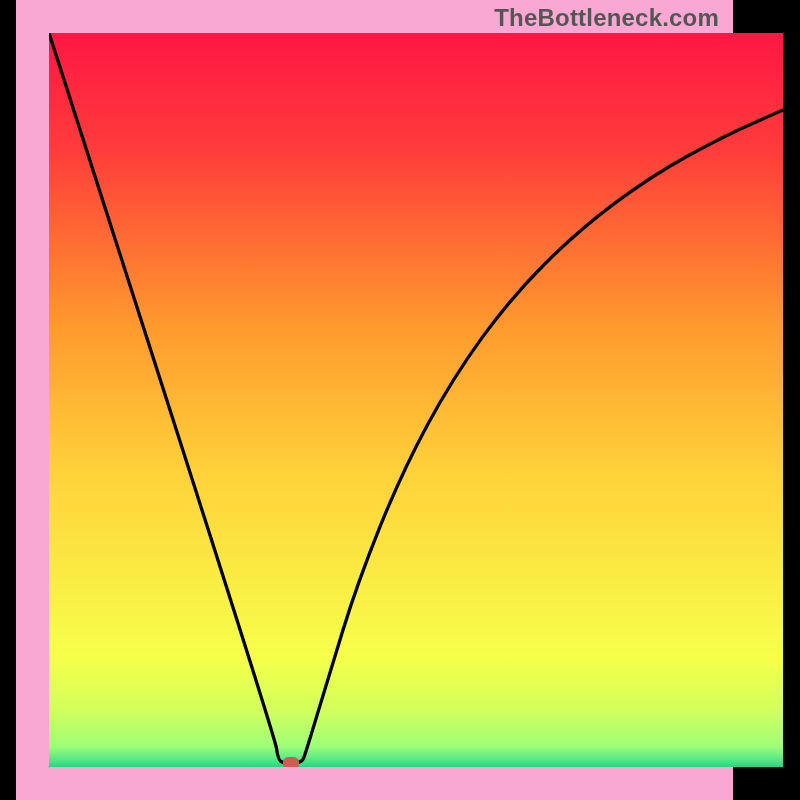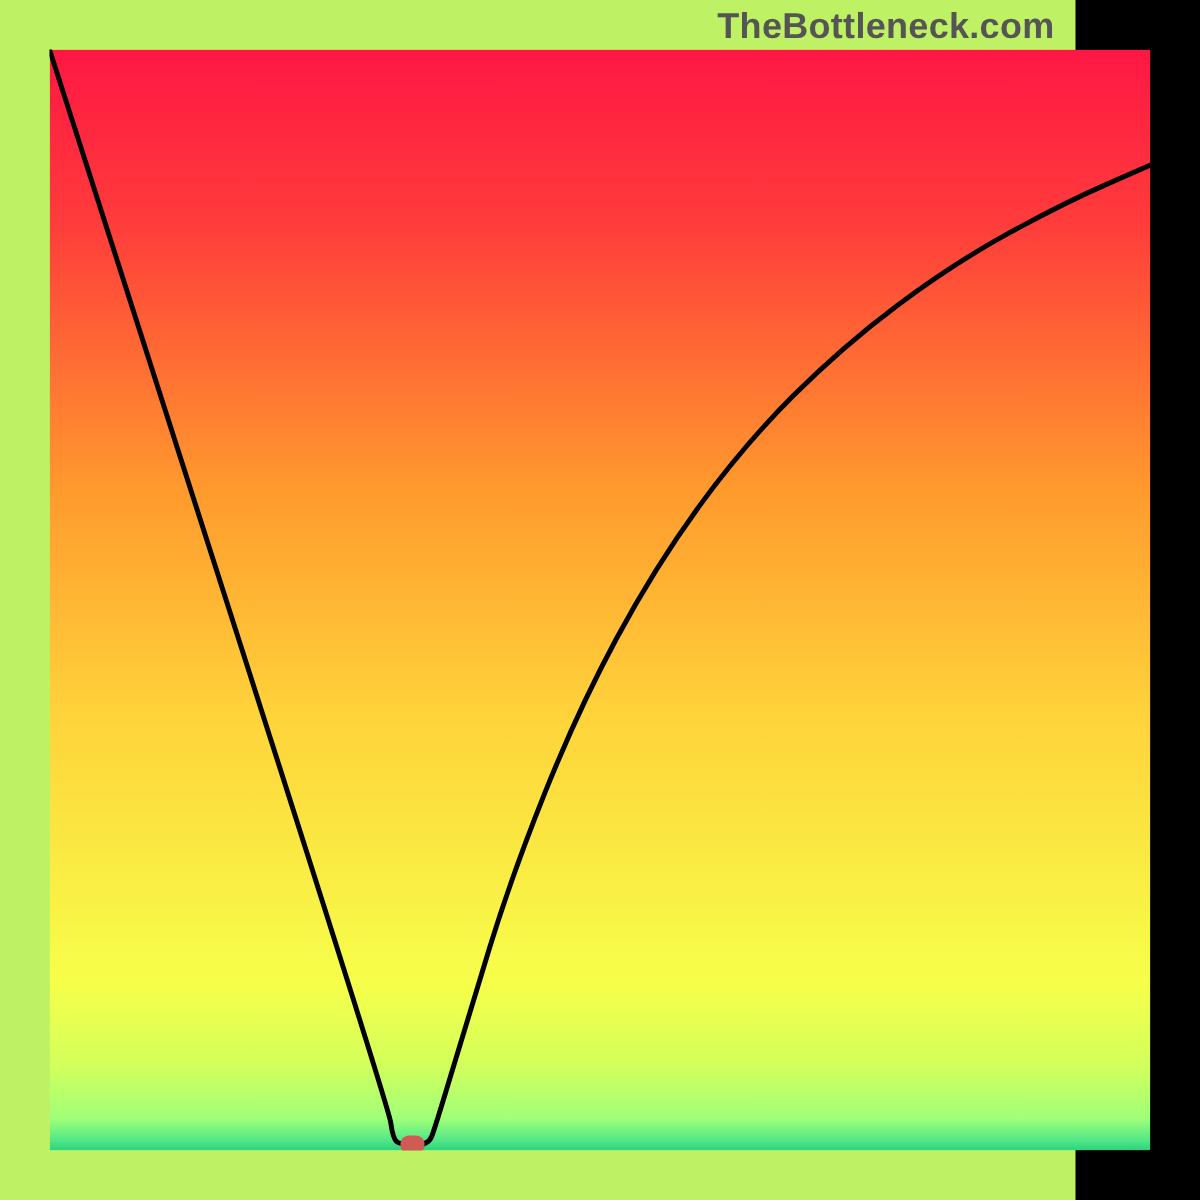--- a/index.html
+++ b/index.html
@@ -8,21 +8,22 @@
     width: 800px;
     height: 800px;
     overflow: hidden;
     background: #000;
     font-family: Arial, Helvetica, sans-serif;
   }
   .frame {
     position: relative;
     width: 717px;
     height: 800px;
-    background: #bef264;
+    background: #f9a8d4;
+    margin-left: 16px;
   }
   .watermark {
     position: absolute;
     top: 4px;
     right: 14px;
     color: #555;
     font-size: 24px;
     font-weight: 600;
     letter-spacing: 0.2px;
     z-index: 10;

